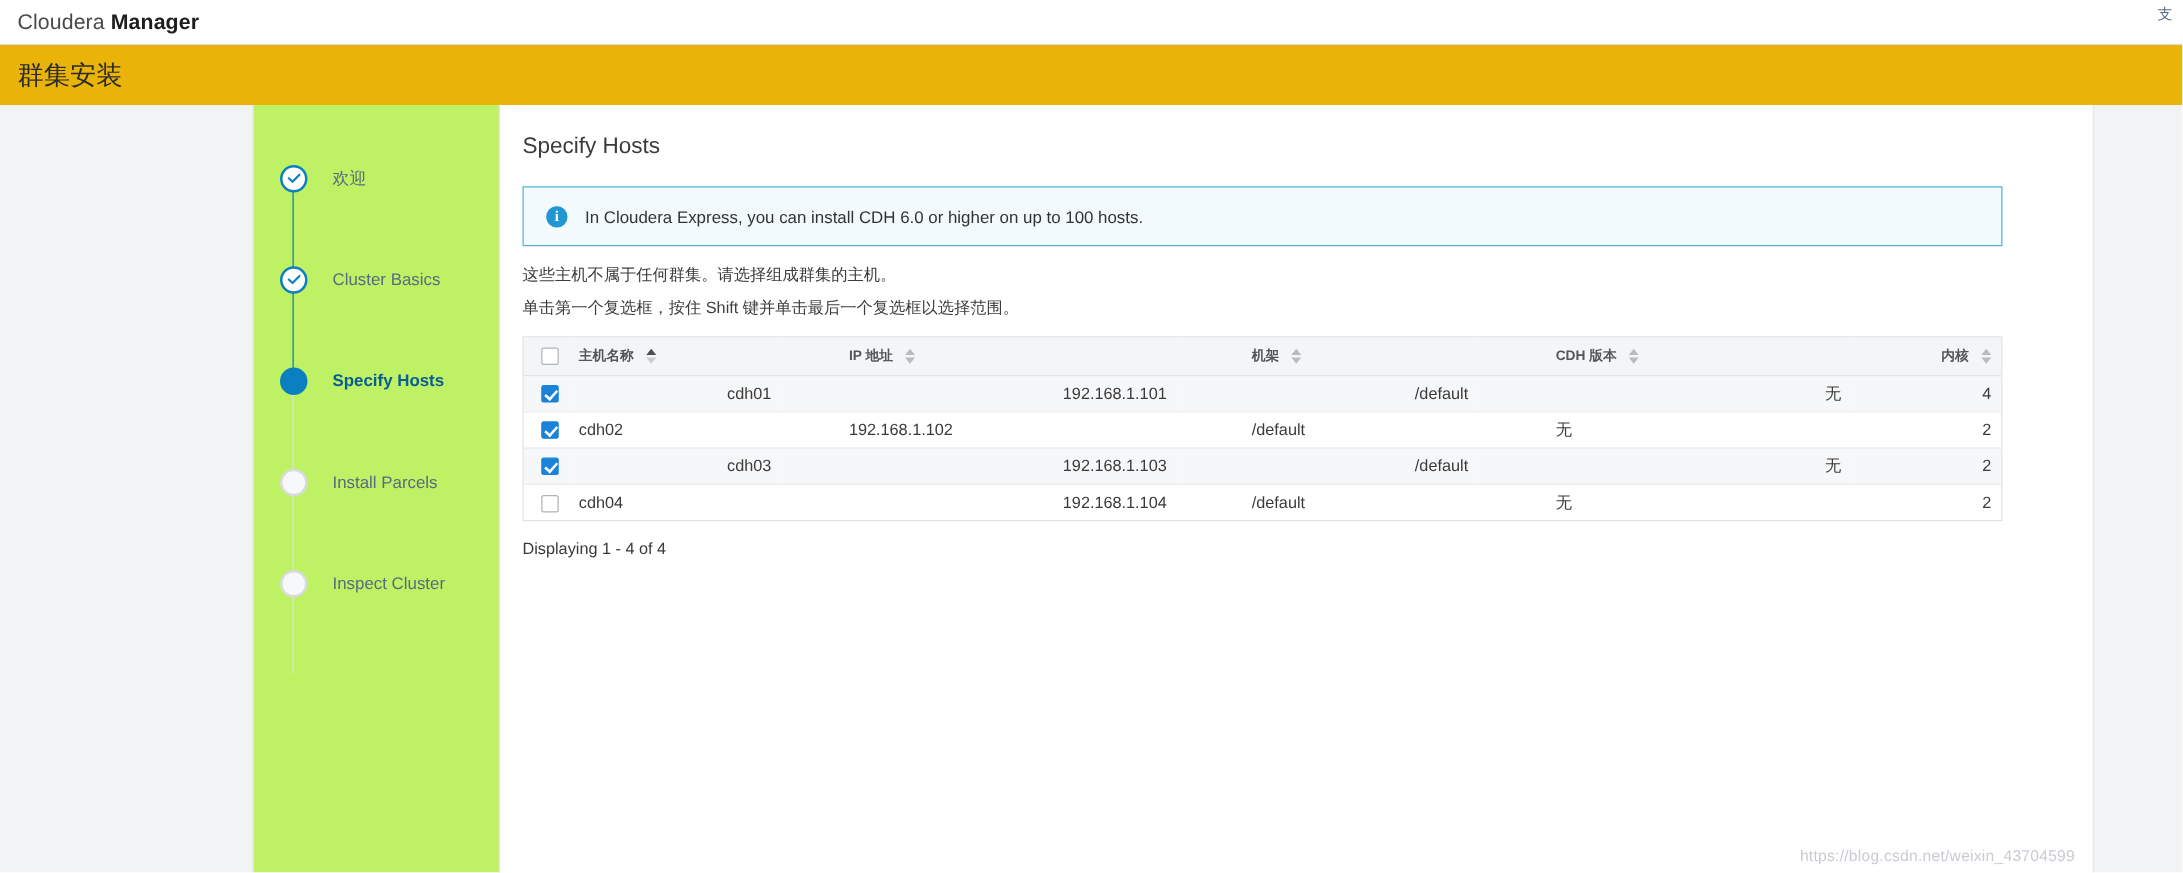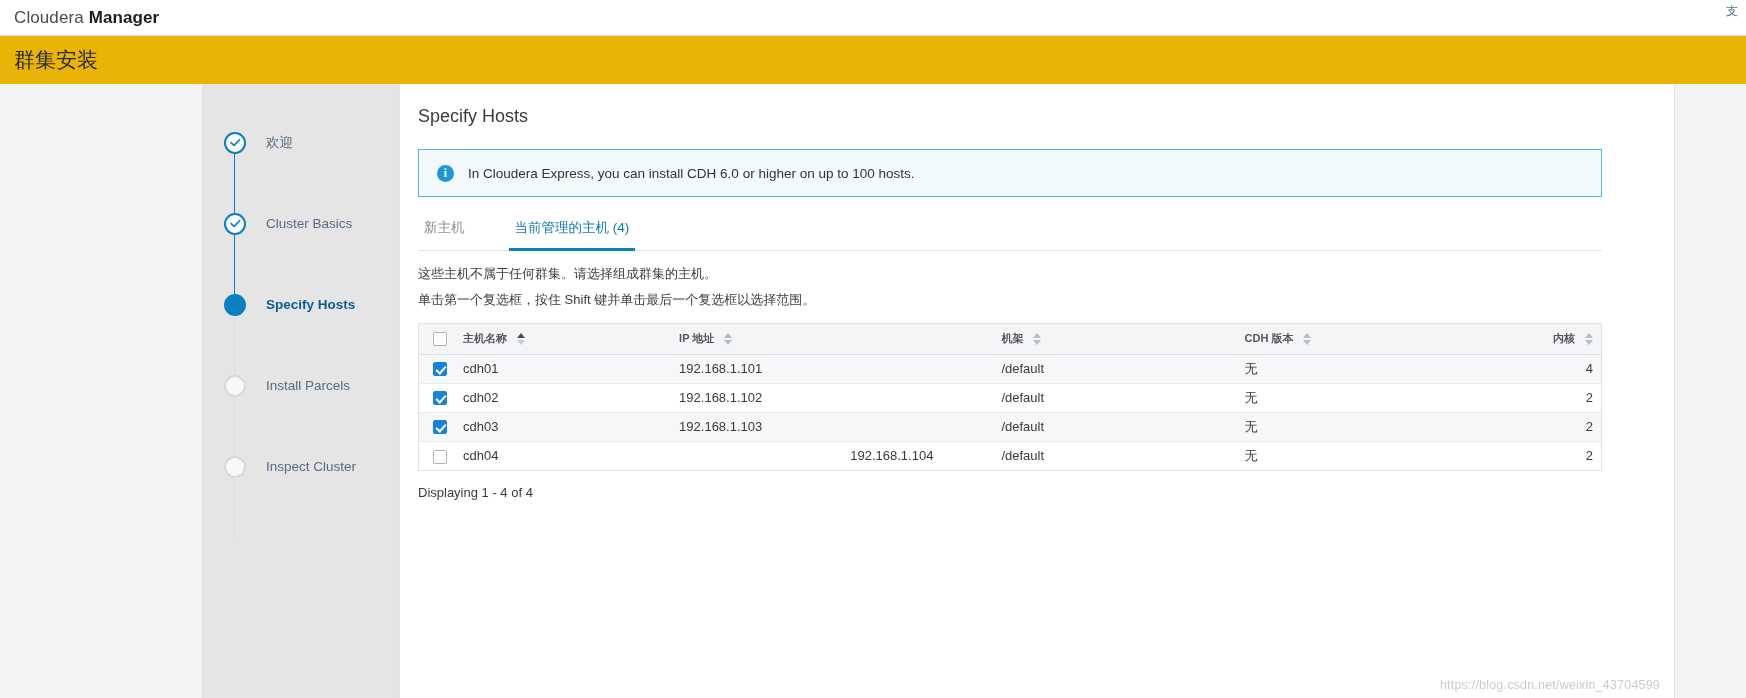--- a/index.html
+++ b/index.html
@@ -65,21 +65,21 @@
   }
   .gutter-left {
     width: 203px;
     background: #f2f3f5;
     border-right: 1px solid #e2e4e8;
     flex: 0 0 203px;
   }
   .wizard {
     width: 197px;
     flex: 0 0 197px;
-    background: #e5e5e5;
+    background: #bef264;
     border-right: 1px solid #e2e4e8;
     padding-top: 18px;
     position: relative;
   }
   .steps { position: relative; margin: 0; padding: 0; list-style: none; }
   .step {
     display: flex;
     align-items: center;
     height: 81px;
     padding-left: 21px;
@@ -213,21 +213,21 @@
   }
   table.hosts thead th.num { text-align: right; }
   table.hosts tbody td {
     height: 29px;
     border-bottom: 1px solid #ebecee;
     padding: 0 8px;
     color: #3a3a3a;
     white-space: nowrap;
   }
   table.hosts tbody tr:last-child td { border-bottom: none; }
-  table.hosts tbody tr.zebra td { background: #f6f7f8; }
+  table.hosts tbody tr.zebra td { background: #f6f7f8; text-align: right; }
   table.hosts tbody td.num { text-align: right; }
   .col-check { width: 36px; padding-left: 14px !important; }
   .th-label { display: inline-block; vertical-align: middle; }
   .sort {
     display: inline-block;
     width: 9px;
     margin-left: 6px;
     vertical-align: middle;
     line-height: 0;
   }
@@ -354,24 +354,20 @@
 
   <div class="main">
 
     <h2 class="panel-title">Specify Hosts</h2>
 
     <div class="notice">
       <span class="notice-icon">i</span>
       <span class="notice-text">In Cloudera Express, you can install CDH 6.0 or higher on up to 100 hosts.</span>
     </div>
 
-    <div class="tabs">
-      <div class="tab">新主机</div>
-      <div class="tab active">当前管理的主机 (4)</div>
-    </div>
 
     <div class="hint">这些主机不属于任何群集。请选择组成群集的主机。</div>
     <div class="hint">单击第一个复选框，按住 Shift 键并单击最后一个复选框以选择范围。</div>
 
     <div class="table-wrap">
       <table class="hosts">
         <thead>
           <tr>
             <th class="col-check">
               <span class="cb"></span>

